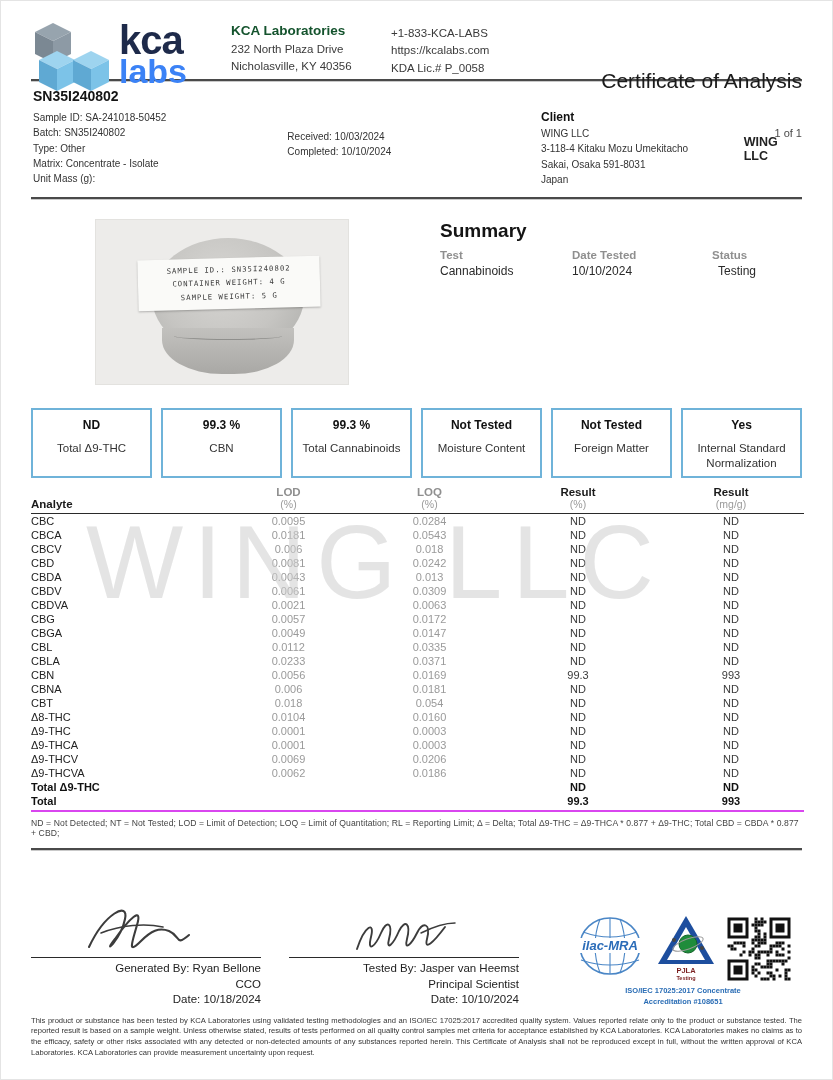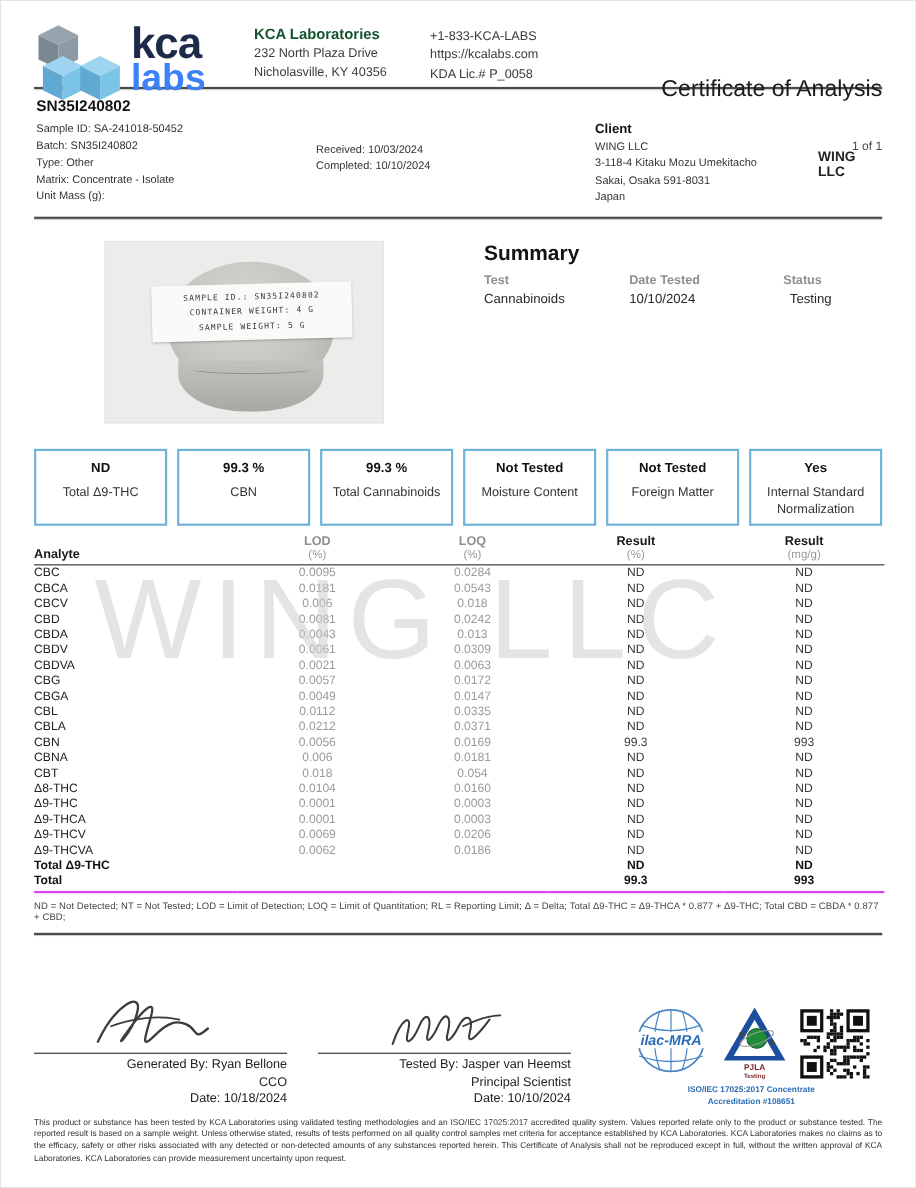--- a/index.html
+++ b/index.html
@@ -335,21 +335,21 @@
           </tr>
           <tr>
             <td class="analyte">CBL</td>
             <td class="num">0.0112</td>
             <td class="num">0.0335</td>
             <td class="res">ND</td>
             <td class="res">ND</td>
           </tr>
           <tr>
             <td class="analyte">CBLA</td>
-            <td class="num">0.0212</td>
+            <td class="num">0.0233</td>
             <td class="num">0.0371</td>
             <td class="res">ND</td>
             <td class="res">ND</td>
           </tr>
           <tr>
             <td class="analyte">CBN</td>
             <td class="num">0.0056</td>
             <td class="num">0.0169</td>
             <td class="res">99.3</td>
             <td class="res">993</td>

